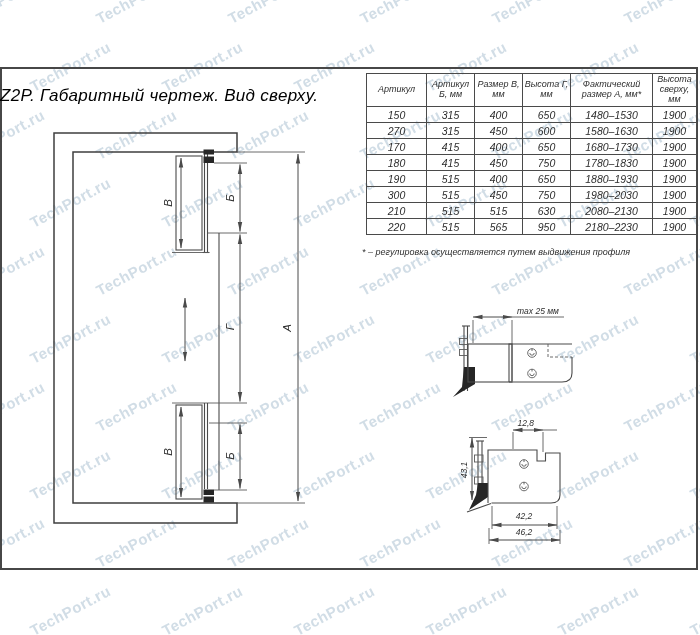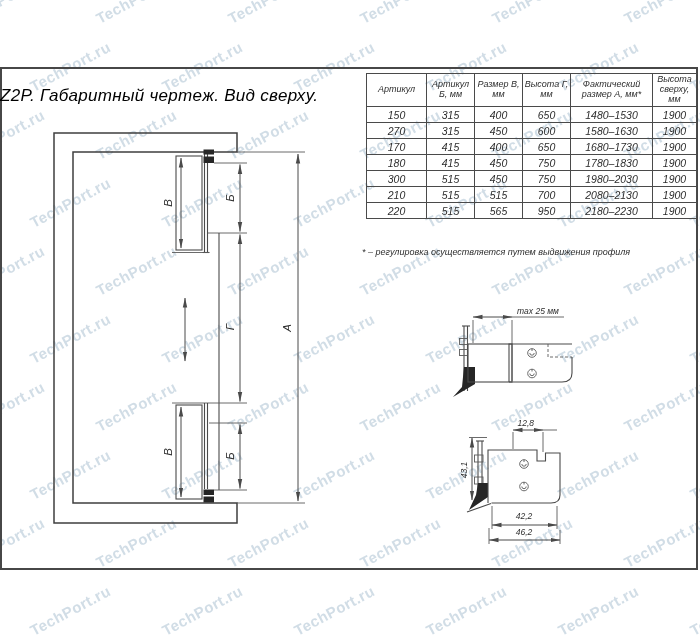--- a/index.html
+++ b/index.html
@@ -183,32 +183,40 @@
       </tr>
       <tr>
         <td>180</td>
         <td>415</td>
         <td>450</td>
         <td>750</td>
         <td>1780–1830</td>
         <td>1900</td>
       </tr>
       <tr>
+        <td>190</td>
+        <td>515</td>
+        <td>400</td>
+        <td>650</td>
+        <td>1880–1930</td>
+        <td>1900</td>
+      </tr>
+      <tr>
         <td>300</td>
         <td>515</td>
         <td>450</td>
         <td>750</td>
         <td>1980–2030</td>
         <td>1900</td>
       </tr>
       <tr>
         <td>210</td>
         <td>515</td>
         <td>515</td>
-        <td>700</td>
+        <td>630</td>
         <td>2080–2130</td>
         <td>1900</td>
       </tr>
       <tr>
         <td>220</td>
         <td>515</td>
         <td>565</td>
         <td>950</td>
         <td>2180–2230</td>
         <td>1900</td>

